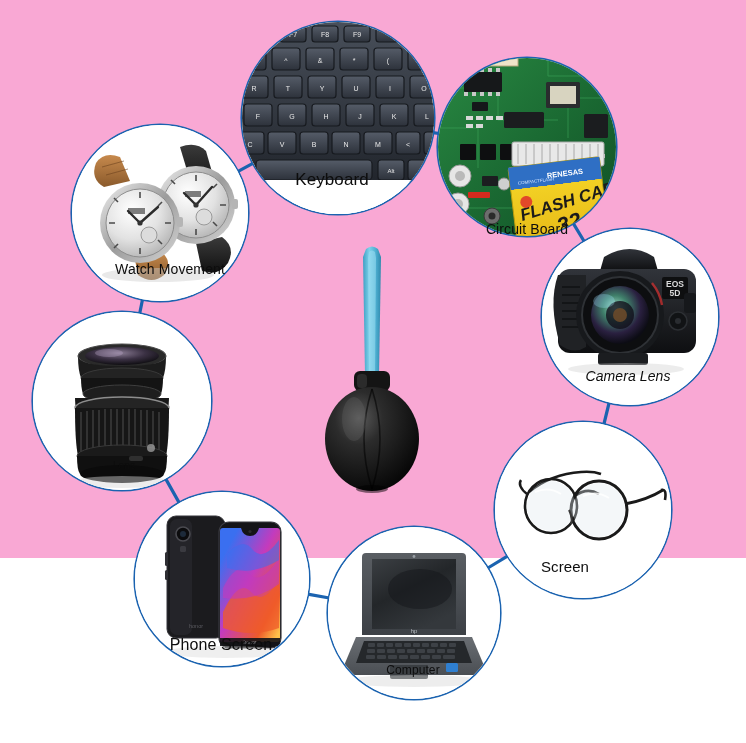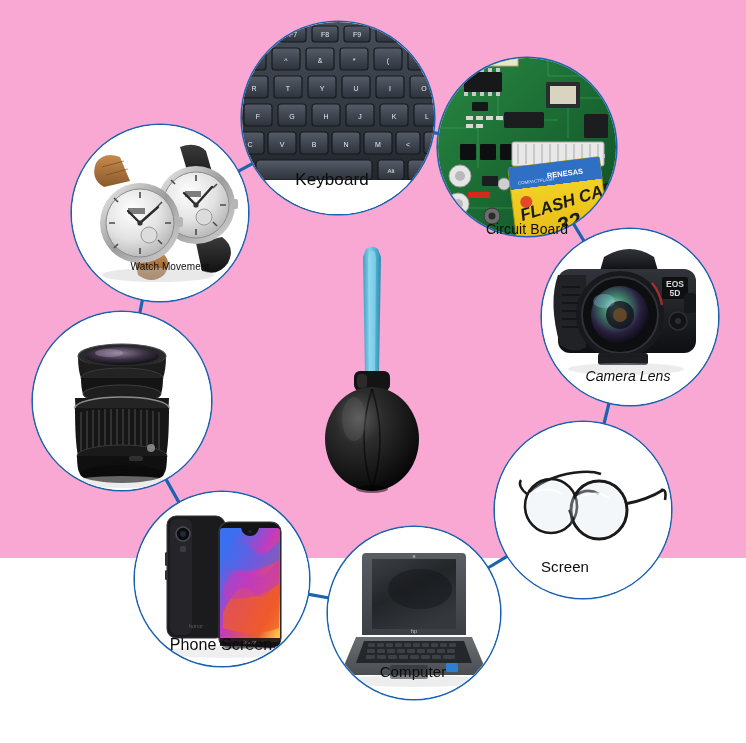--- a/index.html
+++ b/index.html
@@ -419,21 +419,21 @@
           <path d="M68 98 L86 82" stroke="#2b2b2b" stroke-width="2.4" stroke-linecap="round"></path>
           <path d="M68 98 L56 86" stroke="#2b2b2b" stroke-width="2.4" stroke-linecap="round"></path>
           <circle cx="77" cy="110" r="8" fill="#dcdcdc" stroke="#999"></circle>
           <circle cx="68" cy="98" r="2.6" fill="#333"></circle>
           <rect x="105" y="92" width="6" height="10" rx="2" fill="#b5b5b5"></rect>
         </g>
         <ellipse cx="86" cy="150" rx="56" ry="7" fill="#cfcfcf" opacity="0.45"></ellipse>
       </svg>
     </div>
   </div>
-  <div class="label" style="left:170px;top:261px;font-size:10px;text-align:center;">Watch Movement</div>
+  <div class="label" style="left:170px;top:261px;font-size:14px;text-align:center;">Watch Movement</div>
 
   <div class="node" style="left:542px;top:229px;width:176px;height:176px;">
     <div class="node-clip" style="left:0;top:0;width:176px;height:176px;text-align:center;">
       <svg class="art" viewBox="0 0 176 176">
         <rect x="-6" y="-6" width="188" height="188" fill="#ffffff"></rect>
 
         <path d="M62 28 q26 -16 50 0 l4 14 l-58 0 z" fill="url(#gCam)"></path>
 
         <rect x="16" y="40" width="138" height="84" rx="12" fill="url(#gCam)"></rect>
 
@@ -624,15 +624,15 @@
             <rect x="93" y="128" width="9" height="4" rx="1"></rect>
           <rect x="104" y="128" width="9" height="4" rx="1"></rect>
             <rect x="115" y="128" width="12" height="4" rx="1"></rect>
         </g>
         <rect x="62" y="138" width="38" height="14" rx="2" fill="#3a3e42"></rect>
         <rect x="118" y="136" width="12" height="9" rx="1.5" fill="#2f7fd0"></rect>
         <ellipse cx="86" cy="154" rx="70" ry="6" fill="#d6d6d6" opacity="0.45"></ellipse>
       </svg>
     </div>
   </div>
-  <div class="label" style="left:413px;top:663px;font-size:15px;">Computer</div>
+  <div class="label" style="left:413px;top:663px;font-size:12px;">Computer</div>
 
 </div>
 
 </body></html>

